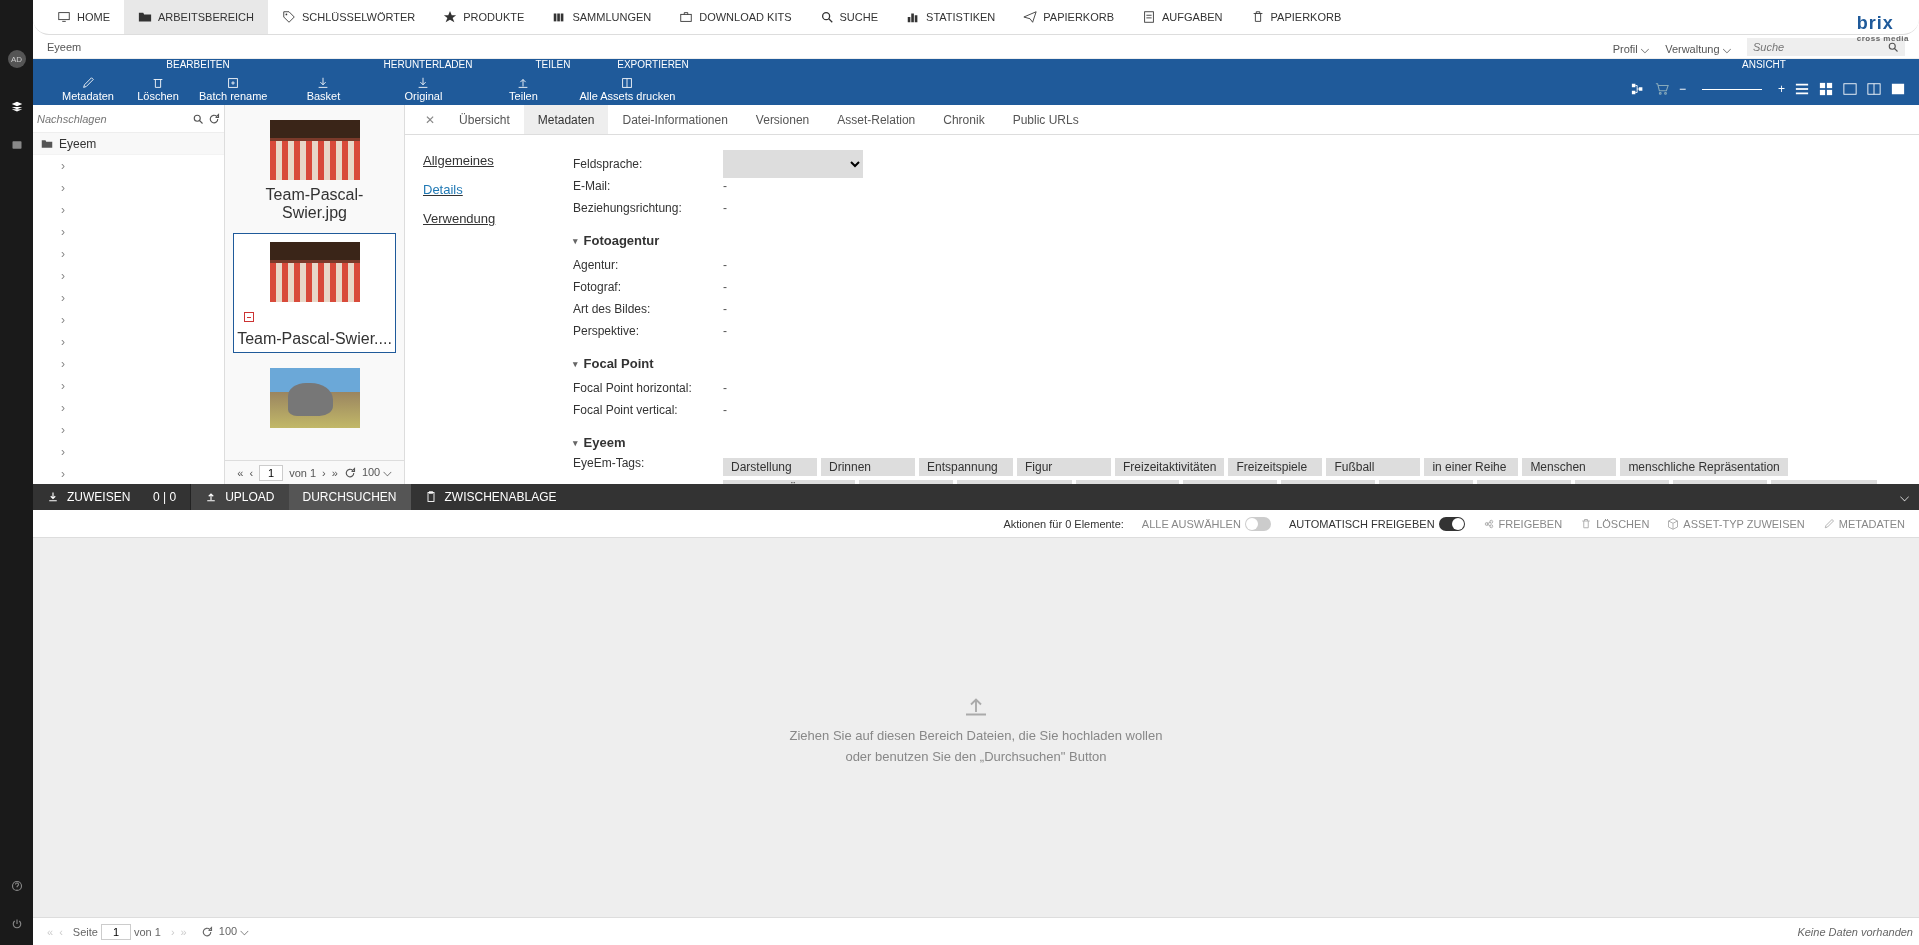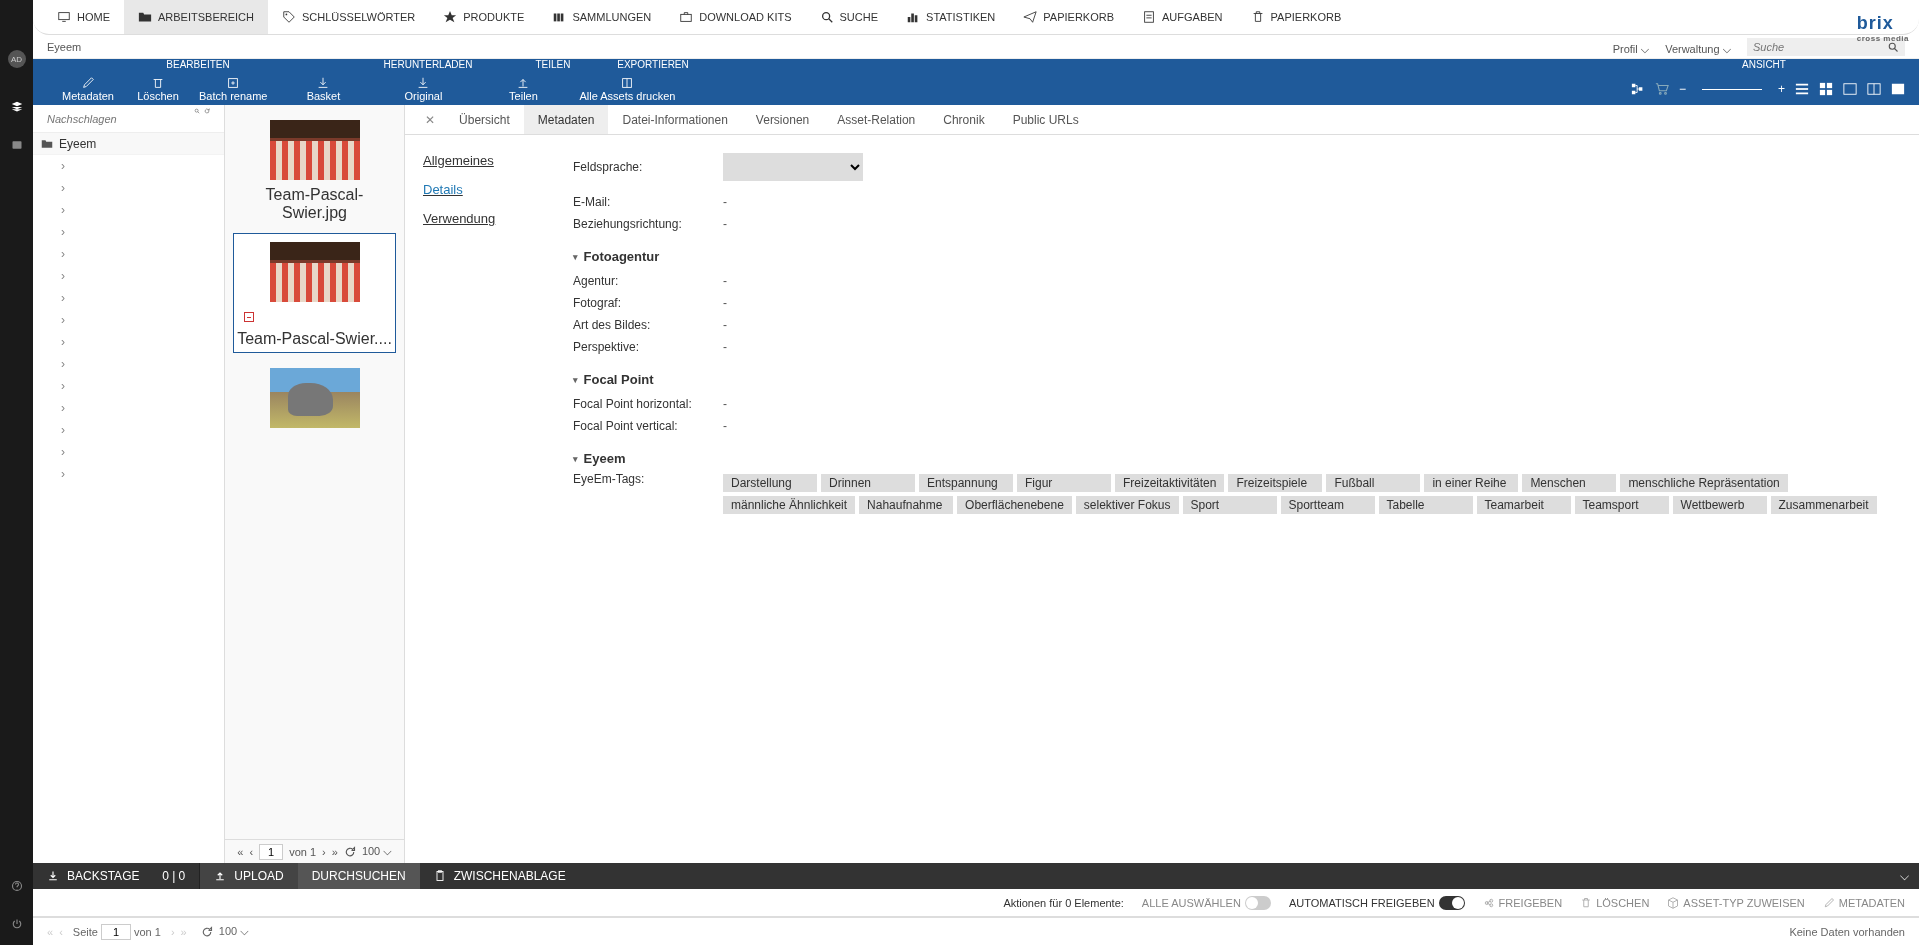--- a/index.html
+++ b/index.html
@@ -38,21 +38,21 @@
 .blue-act-wide { min-width: 100px; }
 .blue-right { position: absolute; right: 14px; display: flex; align-items: center; gap: 10px; }
 .view-icon { width: 14px; height: 14px; cursor: pointer; }
 .slider-line { width: 60px; height: 1px; background: #fff; position: relative; margin: 0 6px;}
 
 
 .content { flex: 1; display: flex; min-height: 0; }
 
 
 .tree { width: 192px; border-right: 1px solid #ddd; display: flex; flex-direction: column; }
-.tree-search { display: flex; height: 28px; padding: 0 14px; border-bottom: 1px solid #eee; gap: 4px;}
+.tree-search { display: flex; align-items: center; height: 28px; padding: 0 4px; border-bottom: 1px solid #eee; gap: 4px;}
 .tree-search input { flex: 1; border: none; font-size: 11px; font-style: italic; outline: none; }
 .tree-node { display: flex; align-items: center; height: 22px; padding: 0 8px; background: #fff; border-bottom: 1px solid #f3f3f3; gap: 6px; cursor: pointer;}
 .tree-node.sel { background: #f8f8f8; }
 .tree-children { flex: 1; overflow-y: auto; }
 .tree-child { height: 22px; display: flex; align-items: center; padding-left: 42px; position: relative; cursor: pointer;}
 .tree-child::before { content: '›'; position: absolute; left: 42px; transform: translateX(-14px); color: #888; }
 
 
 .thumbs { width: 180px; background: #f9f9f9; border-right: 1px solid #ddd; display: flex; flex-direction: column; }
 .thumb-list { flex: 1; overflow-y: auto; padding: 6px 0; }
@@ -98,21 +98,21 @@
 .toggle.on { background: #333; }
 .toggle.on::after { left: auto; right: 1px; }
 .ab-item { display: flex; align-items: center; gap: 4px; cursor: pointer;}
 
 
 .dropzone { flex: 1; background: #eee; display: flex; flex-direction: column; align-items: center; justify-content: center; color: #888; font-size: 13px; gap: 6px;}
 .drop-icon { width: 30px; height: 30px; }
 
 
 .pager-bot { height: 28px; border-top: 1px solid #ddd; display: flex; align-items: center; padding: 0 14px; font-size: 11px; color: #666; position: relative;}
-.pager-bot .right-txt { position: absolute; right: 14px;}
+.pager-bot .right-txt { position: absolute; right: 6px; font-style: italic;}
 .pager-bot input { width: 30px; text-align: center; border: 1px solid #ccc; height: 16px; font-size: 11px;}
 
 svg { display: block; }
 .mini-icon { width: 12px; height: 12px; }
 
 
 .foosball { background: linear-gradient(#3a2518 0%, #3a2518 30%, #7a3a2a 30%, #7a3a2a 100%); position: relative;}
 .foosball::after { content:''; position:absolute; inset:35% 0 0 0; background: repeating-linear-gradient(90deg, #d84a3a 0 6px, #e8d8c8 6px 12px);}
 .elephant { background: linear-gradient(#6ba8d8 0%, #6ba8d8 40%, #9a8560 40%, #c2b868 100%); position:relative;}
 .elephant::after { content:''; position:absolute; left:20%; top:25%; width:50%; height:55%; background:#777; border-radius:40% 50% 30% 20%;}
@@ -513,21 +513,21 @@
           </div>
         </div>
       </div>
     </div>
 
     <div class="darkbar">
       <div class="dark-seg">
         <svg class="mini-icon" viewBox="0 0 16 16" fill="none" stroke="#fff" stroke-width="1.5">
             <path d="M8 2v8m-3-3l3 3 3-3M3 13h10"></path>
           </svg>
-        <span>BACKSTAGE</span>&nbsp;&nbsp;<span>0 | 0</span>
+        <span>ZUWEISEN</span>&nbsp;&nbsp;<span>0 | 0</span>
       </div>
       <div style="width:1px;height:100%;background:#222"></div>
       <div class="dark-seg alt">
         <svg class="mini-icon" viewBox="0 0 16 16" fill="none" stroke="#fff" stroke-width="1.5">
             <path d="M8 12V4m-3 3l3-3 3 3M3 13h10"></path>
           </svg>
         <span>UPLOAD</span>
       </div>
       <div class="dark-seg sel">
         <span>DURCHSUCHEN</span>
@@ -571,20 +571,27 @@
         <span>ASSET-TYP ZUWEISEN</span>
       </div>
       <div class="ab-item">
         <svg class="mini-icon" viewBox="0 0 16 16" fill="none" stroke="#aaa" stroke-width="1.2">
             <path d="M3 13l1-3 8-8 2 2-8 8-3 1z"></path>
           </svg>
         <span>METADATEN</span>
       </div>
     </div>
 
+    <div class="dropzone">
+      <svg class="drop-icon" viewBox="0 0 24 24" fill="none" stroke="#aaa" stroke-width="1.5">
+          <path d="M12 16V6m-4 4l4-4 4 4M4 18h16"></path>
+        </svg>
+      <div>Ziehen Sie auf diesen Bereich Dateien, die Sie hochladen wollen</div>
+      <div>oder benutzen Sie den „Durchsuchen" Button</div>
+    </div>
 
     <div class="pager-bot">
       <span style="color:#ccc;margin-right:6px">«</span>
       <span style="color:#ccc;margin-right:10px">‹</span>
       <span>Seite</span>&nbsp;
       <input value="1" style="">&nbsp;
       <span>von 1</span>
       <span style="color:#ccc;margin:0 6px 0 10px">›</span>
       <span style="color:#ccc;margin-right:14px">»</span>
       <svg class="mini-icon" viewBox="0 0 16 16" fill="none" stroke="#666" stroke-width="1.5">

